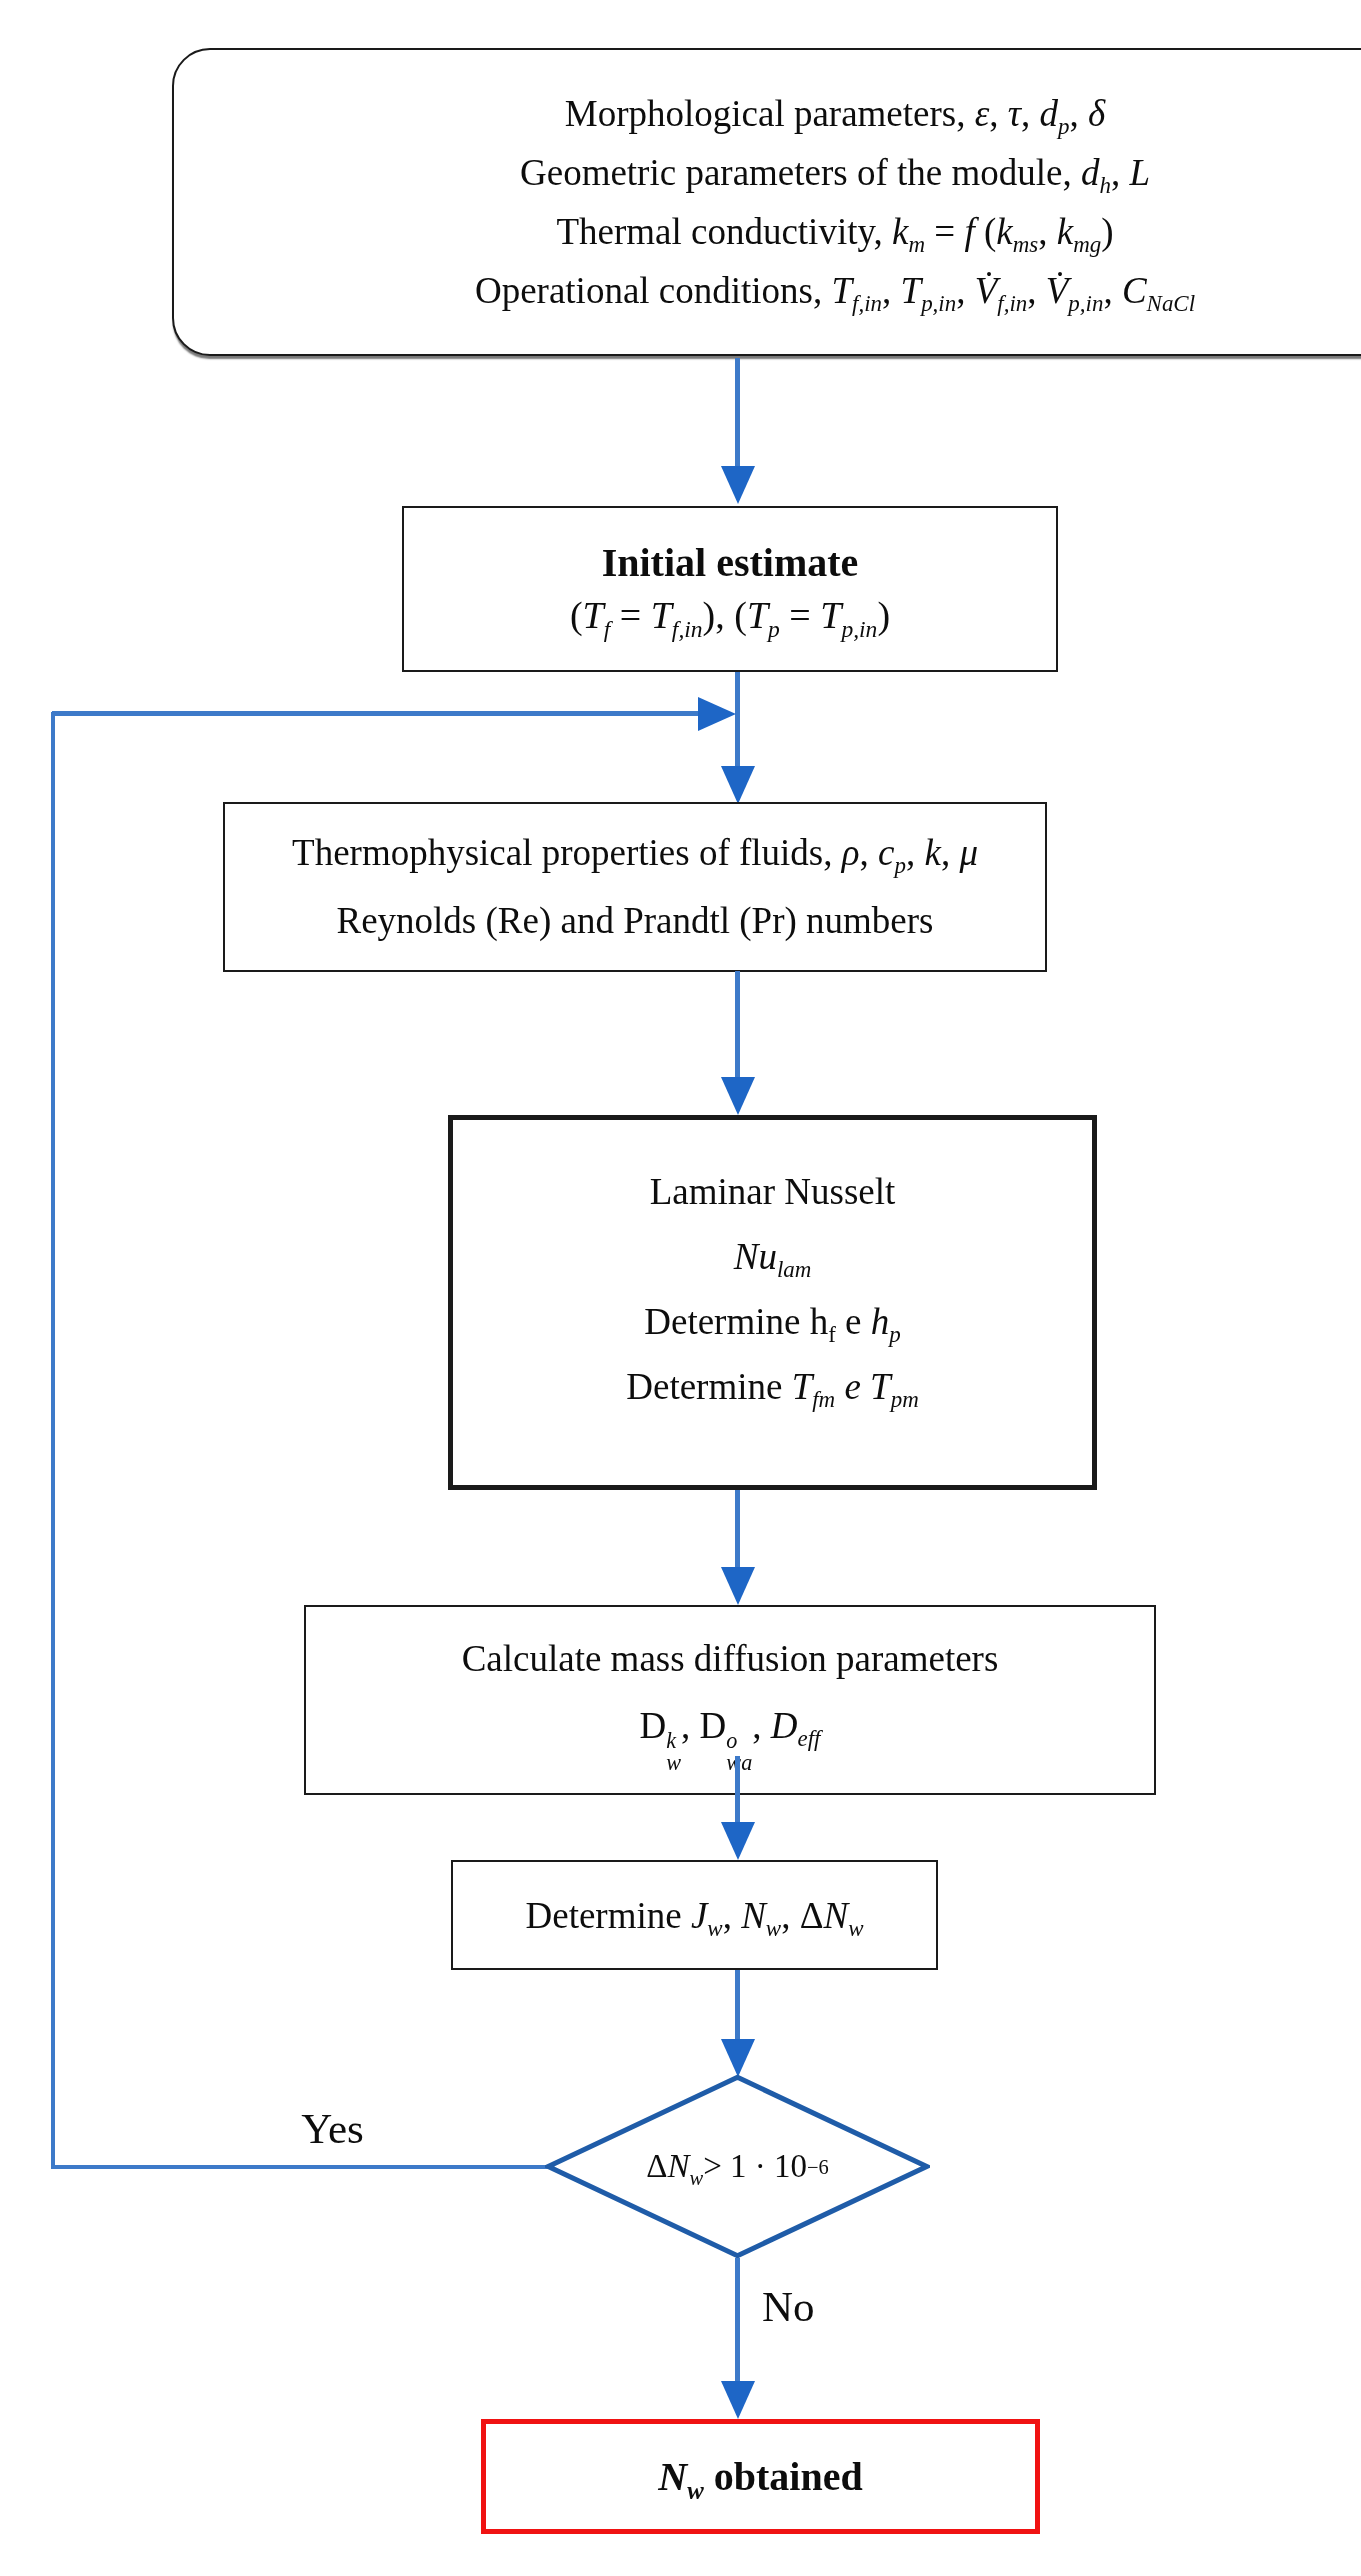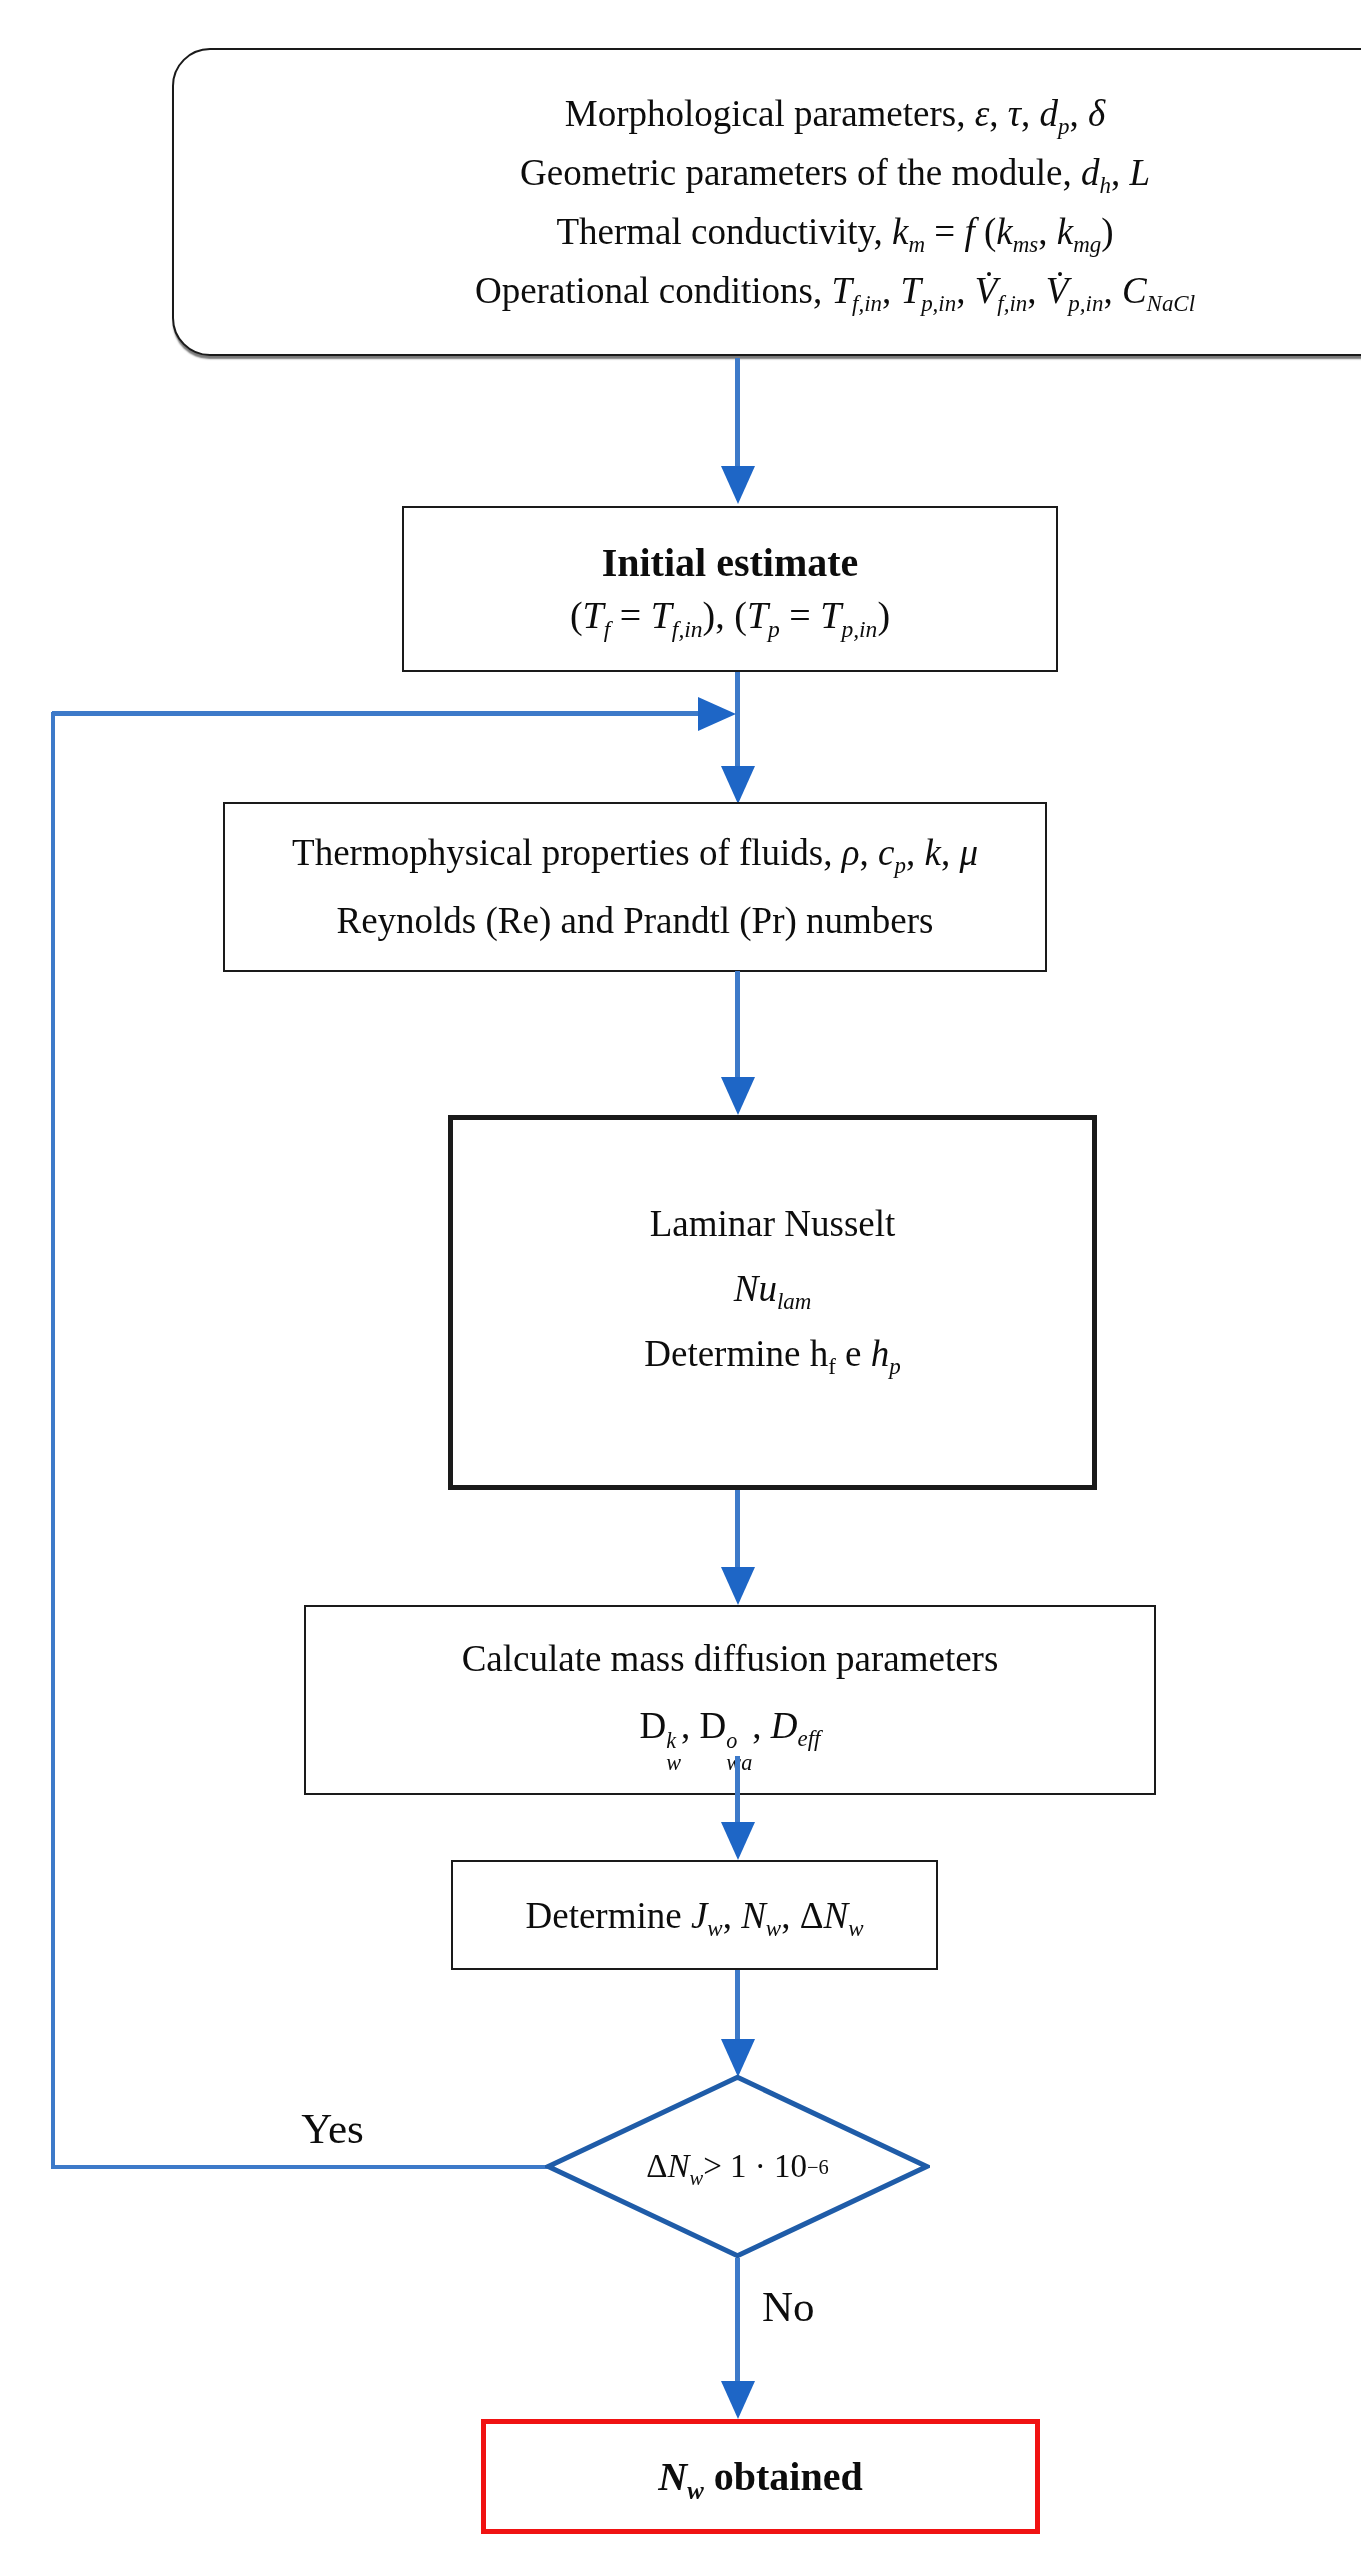--- a/index.html
+++ b/index.html
@@ -94,20 +94,21 @@
 
   <div class="varrow" style="left:719px;top:971px;height:144px;">
     <div class="shaft"></div>
     <div class="head"></div>
   </div>
 
   <div class="box thick" style="left:405px;top:1115px;width:649px;height:375px;font-size:37px;line-height:65px;padding-bottom:28px;margin-left:43px;">
     <span class="tline">Laminar Nusselt</span>
     <span class="tline"><i>Nu<sub>lam</sub></i></span>
     <span class="tline">Determine h<sub>f</sub> e <i>h<sub>p</sub></i></span>
+    <span class="tline">Determine <i>T<sub>fm</sub></i> <i>e</i> <i>T<sub>pm</sub></i></span>
   </div>
 
   <div class="varrow" style="left:719px;top:1490px;height:115px;">
     <div class="shaft"></div>
     <div class="head"></div>
   </div>
 
   <div class="box" style="left:304px;top:1605px;width:852px;height:190px;font-size:37px;line-height:67px;">
     <span class="tline">Calculate mass diffusion parameters</span>
     <span class="tline">D<span class="supsub">

